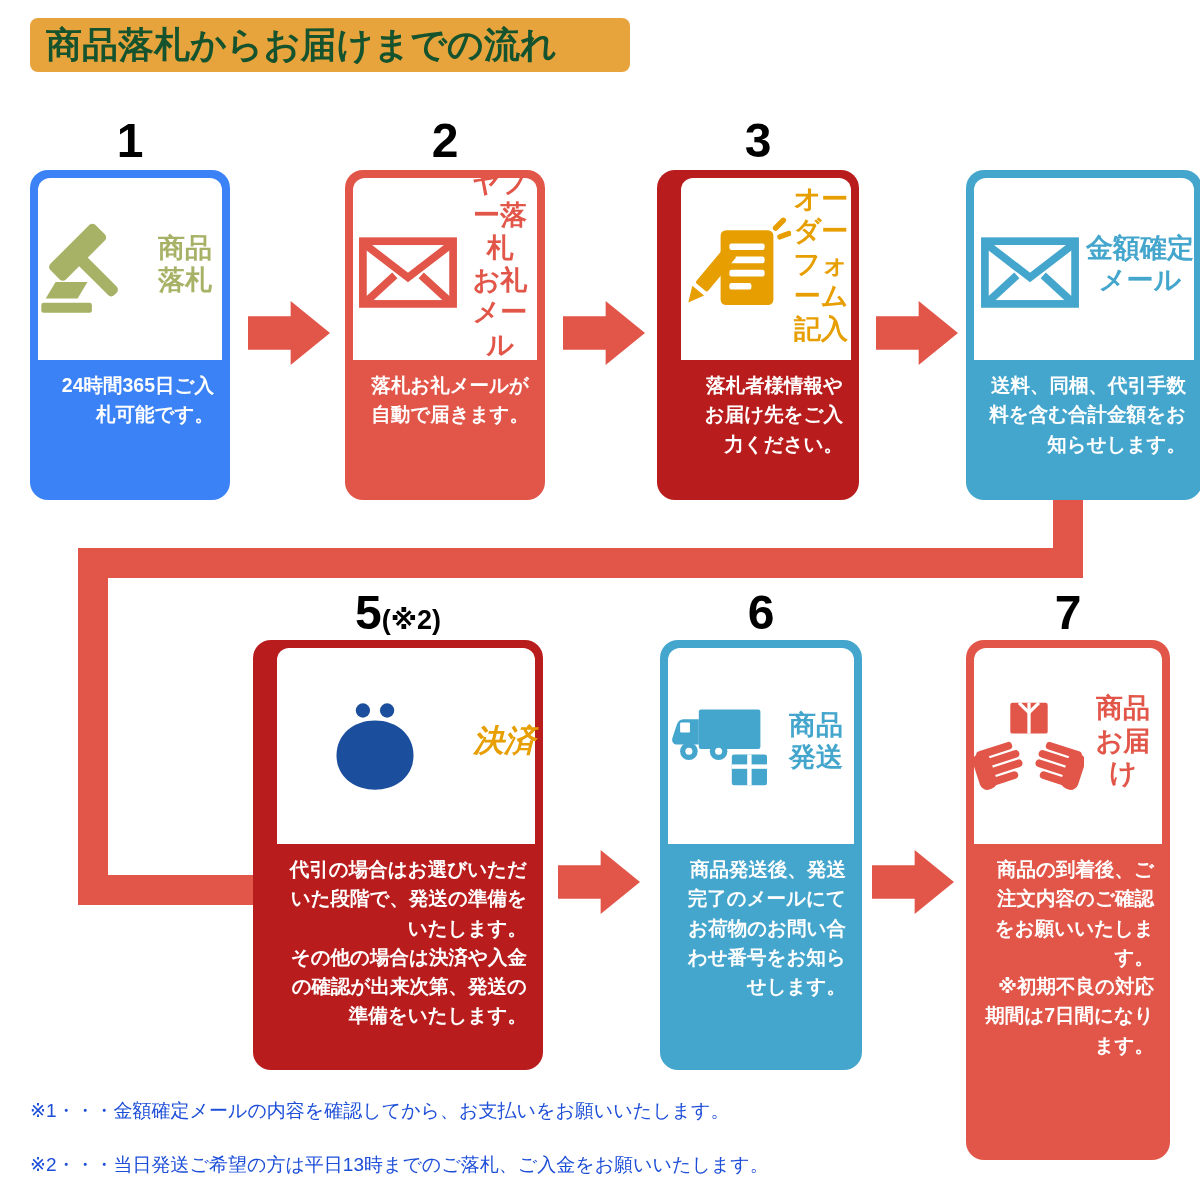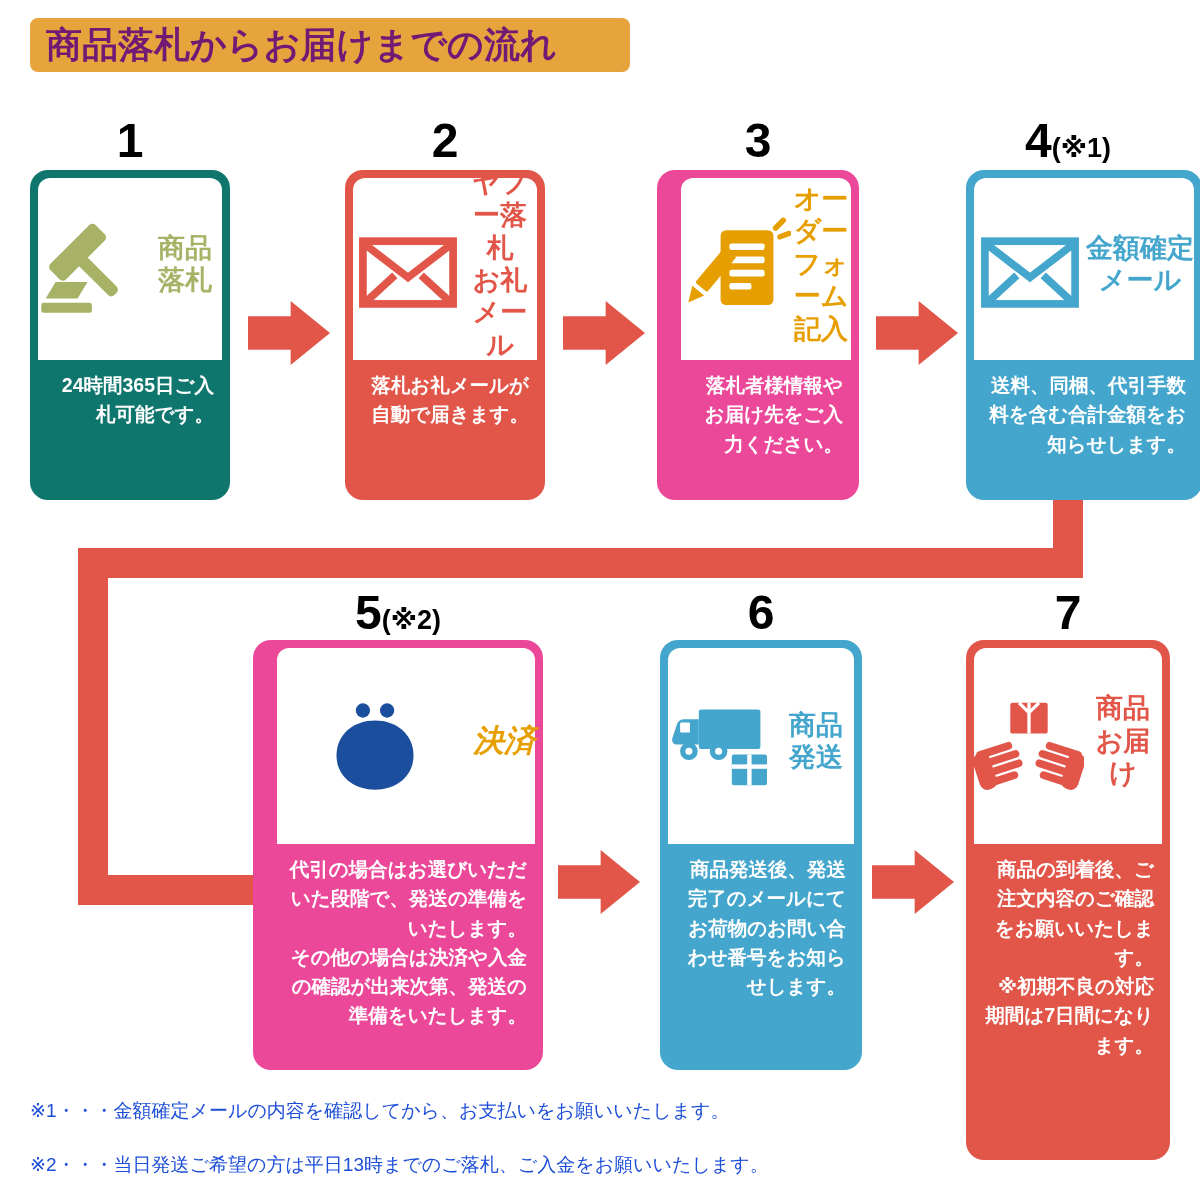--- a/index.html
+++ b/index.html
@@ -2,35 +2,35 @@
 <html><head>
 <meta charset="utf-8">
 <style>
   html,body{margin:0;padding:0;background:#ffffff;}
   .canvas{
     position:relative;width:1200px;height:1200px;background:#ffffff;overflow:hidden;
     font-family:"Liberation Sans","DejaVu Sans",sans-serif;
   }
   .banner{
     position:absolute;left:30px;top:18px;width:600px;height:54px;background:#E7A33C;
-    border-radius:8px;color:#701a75;font-size:36px;font-weight:bold;line-height:54px;
+    border-radius:8px;color:#14532d;font-size:36px;font-weight:bold;line-height:54px;
     padding-left:16px;box-sizing:border-box;white-space:nowrap;
   }
   .step-num{
     position:absolute;text-align:center;font-weight:bold;color:#000000;
     font-size:48px;line-height:1.05;
   }
   .step-num .num-note{font-size:27px;font-weight:bold;}
   .step{
     position:absolute;border-radius:18px;padding:8px;box-sizing:border-box;
     display:flex;flex-direction:column;
   }
-  .step--olive{background:#0f766e;}
+  .step--olive{background:#3b82f6;}
   .step--red{background:#E25649;}
-  .step--orange{background:#ec4899;padding-left:24px;}
+  .step--orange{background:#b91c1c;padding-left:24px;}
   .step--blue{background:#44A6CC;}
   .step-white{
     background:#ffffff;border-radius:12px 12px 0 0;
     display:flex;flex-direction:row;align-items:center;justify-content:flex-end;
     flex:0 0 auto;height:182px;width:100%;
   }
   .step--tall .step-white{height:196px;}
   .step-icon{flex:1;display:flex;align-items:center;justify-content:center;width:100%;padding-top:6px;}
   .step-icon svg{width:110px;height:110px;display:block;}
   .step--olive .step-icon{color:#A8B266;}
@@ -75,23 +75,20 @@
   <div class="pipe" style="left:78px;top:875px;width:180px;height:30px;"></div>
 
   <div class="step-num" style="left:30px;top:116px;width:200px;">
     <span>1</span>
   </div>
   <div class="step-num" style="left:345px;top:116px;width:200px;">
     <span>2</span>
   </div>
   <div class="step-num" style="left:657px;top:116px;width:202px;">
     <span>3</span>
-  </div>
-  <div class="step-num" style="left:966px;top:116px;width:204px;">
-    <span>4</span><span class="num-note">(※1)</span>
   </div>
 
   <div class="step step--olive" style="left:30px;top:170px;width:200px;height:330px;">
     <div class="step-white">
       <div class="step-icon">
         <svg viewBox="0 0 100 100" aria-hidden="true">
           <g fill="currentColor">
             <rect x="7" y="22" width="58" height="20" rx="4" transform="rotate(-45 36 32)"></rect>
             <rect x="31" y="34" width="11" height="50" rx="4" transform="rotate(-45 36.5 36)"></rect>
             <path d="M16 59 L45 59 L36 74 L7 74 Z"></path>

